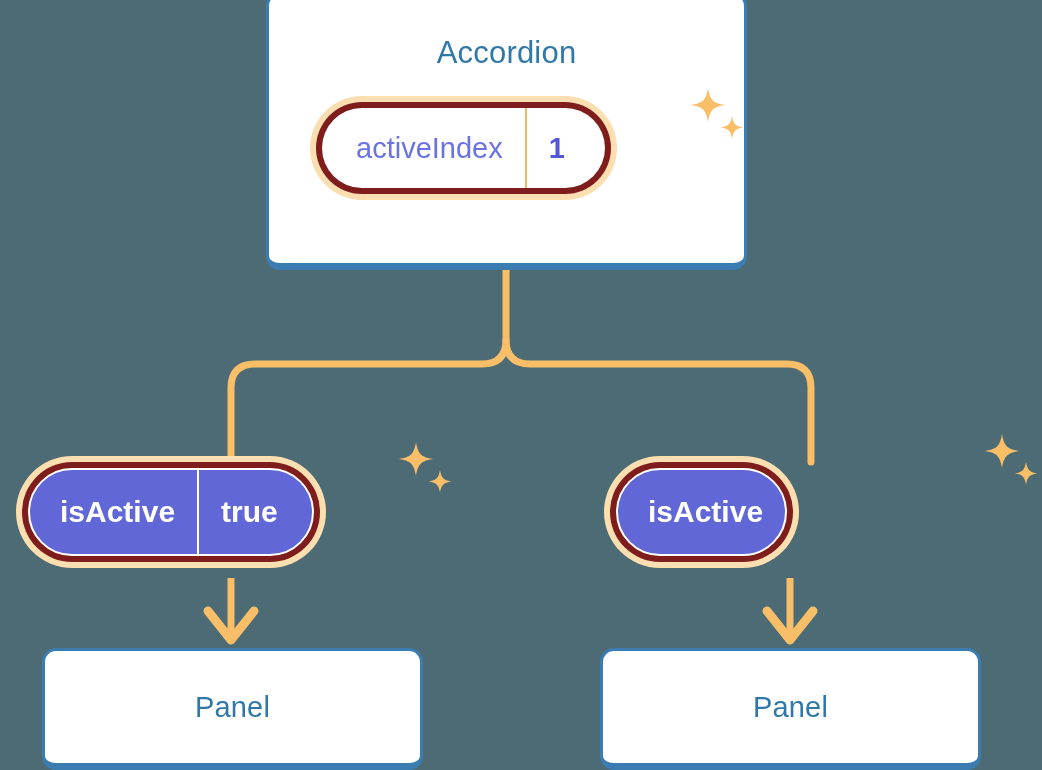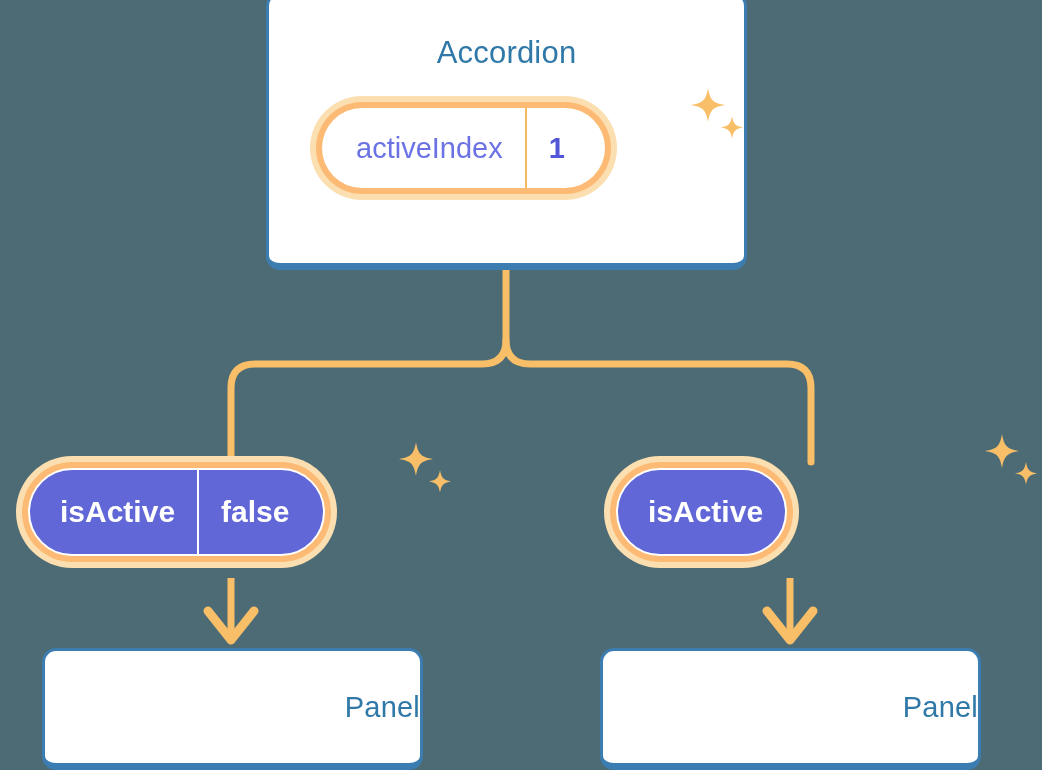--- a/index.html
+++ b/index.html
@@ -61,38 +61,38 @@
   #accordion-card .comp-title {
     margin-bottom: 10px;
   }
 
   
   .panel-card {
     width: 381px;
     height: 122px;
     display: flex;
     align-items: center;
-    justify-content: flex-end;
+    justify-content: center;
   }
   #panel-left  { left: 42px;  top: 648px; }
   #panel-right { left: 600px; top: 648px; }
   .panel-card .comp-title { font-size: 29px; }
 
   
   
   .pill-halo {
     display: inline-flex;
     background: #fbdfb0;
     border-radius: 999px;
     padding: 6px;
   }
   
   .pill-ring {
     display: flex;
-    background: #fdba74;
+    background: #7f1d1d;
     border-radius: 999px;
     padding: 6px;
   }
   
   .pill-body {
     display: flex;
     align-items: stretch;
     border-radius: 999px;
     overflow: hidden;
   }
@@ -211,21 +211,21 @@
   <svg class="sparkles" id="sparkles-accordion" viewBox="0 0 62 62" xmlns="http://www.w3.org/2000/svg">
     <path d="M 20 2 C 22 14 25 17 37 19 C 25 21 22 24 20 36 C 18 24 15 21 3 19 C 15 17 18 14 20 2 Z" fill="#f8bf68"></path>
     <path d="M 44 30 C 45.4 38 47.4 40 55 41.4 C 47.4 42.8 45.4 44.8 44 52.4 C 42.6 44.8 40.6 42.8 33 41.4 C 40.6 40 42.6 38 44 30 Z" fill="#f8bf68"></path>
   </svg>
 
   <div class="pill-slot pill-solid" id="pill-left">
     <div class="pill-halo">
       <div class="pill-ring">
         <div class="pill-body">
           <span class="pill-key">isActive</span>
-          <span class="pill-val">false</span>
+          <span class="pill-val">true</span>
         </div>
       </div>
     </div>
   </div>
 
   <svg class="sparkles" id="sparkles-left" viewBox="0 0 62 62" xmlns="http://www.w3.org/2000/svg">
     <path d="M 20 2 C 22 14 25 17 37 19 C 25 21 22 24 20 36 C 18 24 15 21 3 19 C 15 17 18 14 20 2 Z" fill="#f8bf68"></path>
     <path d="M 44 30 C 45.4 38 47.4 40 55 41.4 C 47.4 42.8 45.4 44.8 44 52.4 C 42.6 44.8 40.6 42.8 33 41.4 C 40.6 40 42.6 38 44 30 Z" fill="#f8bf68"></path>
   </svg>
 

